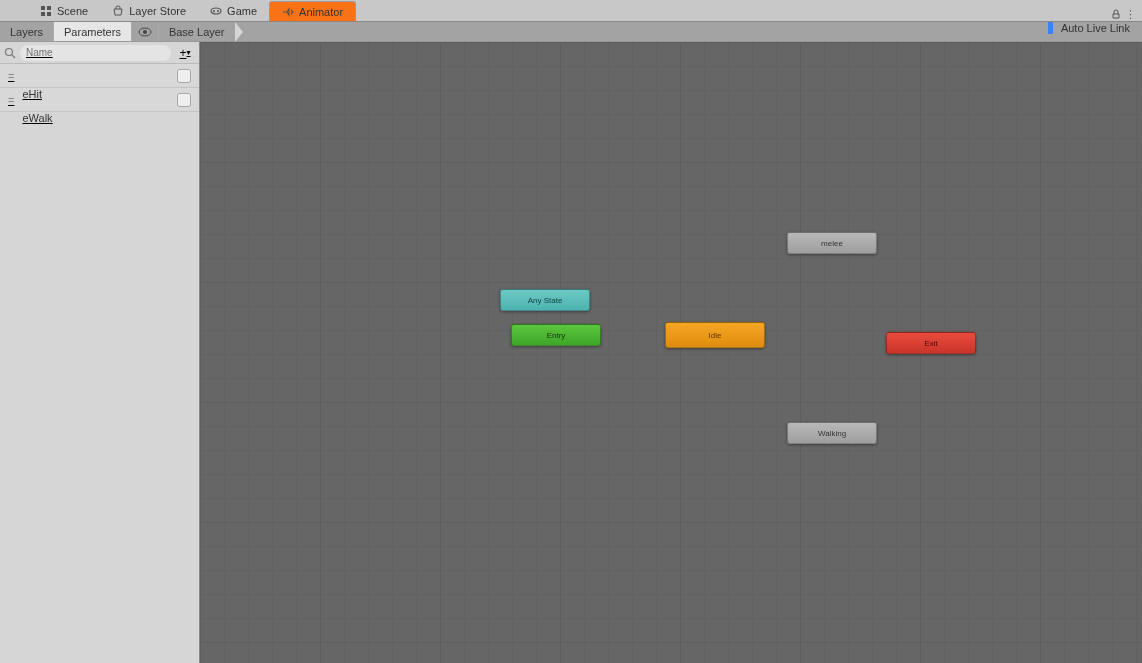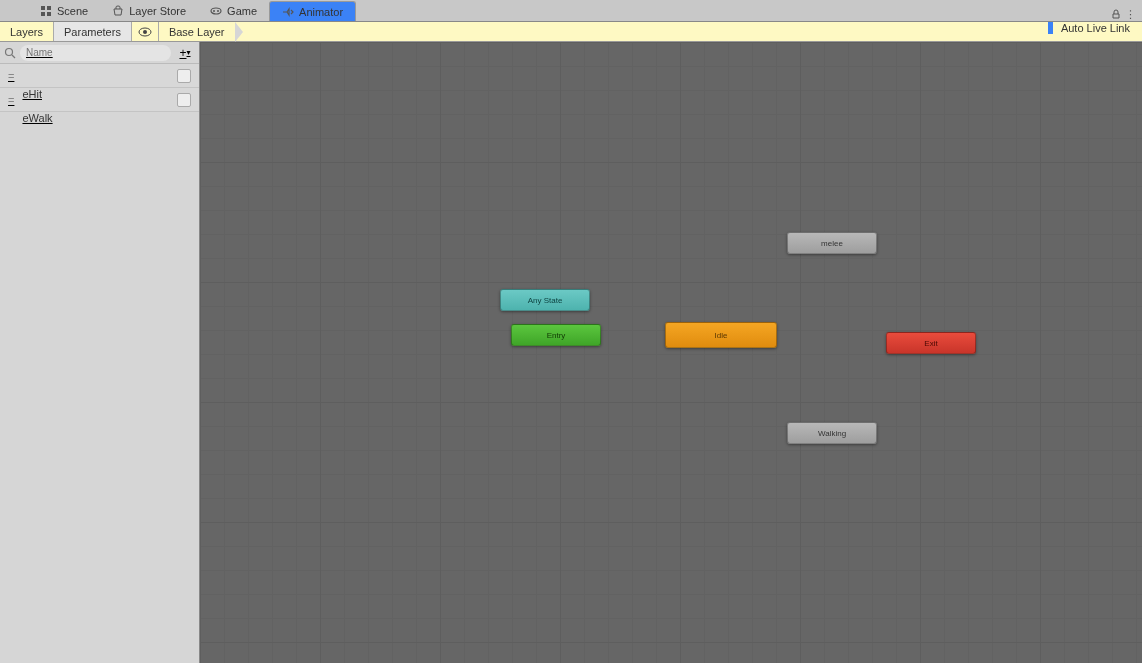--- a/index.html
+++ b/index.html
@@ -1,25 +1,25 @@
 <!DOCTYPE html>
 <html><head>
 <meta charset="utf-8">
 <style>
 * { box-sizing: border-box; margin: 0; padding: 0; }
 body { font-family: Arial, sans-serif; font-size: 11px; width: 1142px; height: 663px; overflow: hidden; background: #c8c8c8; }
 
 .tab-bar { height: 22px; background: #c8c8c8; display: flex; align-items: flex-end; border-bottom: 1px solid #888; position: relative; padding-left: 28px; }
 .tab { height: 20px; padding: 0 12px; display: flex; align-items: center; gap: 5px; color: #333; cursor: pointer; border-top-left-radius: 3px; border-top-right-radius: 3px; }
-.tab.active { background: #3b82f6; border: 1px solid #999; border-bottom: none; justify-content: flex-end; }
+.tab.active { background: #f97316; border: 1px solid #999; border-bottom: none; justify-content: flex-end; }
 .tab-icon { display: inline-flex; width: 12px; height: 12px; }
 .tab-right { position: absolute; right: 6px; display: flex; gap: 4px; align-items: center; }
 .tab-right span { color: #555; font-size: 11px; }
 
-.sub-bar { height: 20px; background: #fef9c3; display: flex; align-items: stretch; border-bottom: 1px solid #999; position: relative; }
+.sub-bar { height: 20px; background: #a3a3a3; display: flex; align-items: stretch; border-bottom: 1px solid #999; position: relative; }
 .sub-tab { padding: 0 10px; display: flex; align-items: center; color: #333; cursor: pointer; border-right: 1px solid #aaa; }
 .sub-tab.active { background: #e6e6e6; }
 .eye-icon { padding: 0 6px; display: flex; align-items: center; border-right: 1px solid #aaa; }
 .breadcrumb { padding: 0 10px; display: flex; align-items: center; color: #333; position: relative; }
 .breadcrumb::after { content: ''; position: absolute; right: -8px; top: 0; width: 0; height: 0; border-top: 10px solid transparent; border-bottom: 10px solid transparent; border-left: 8px solid #d6d6d6; }
 .auto-link { position: absolute; right: 4px; padding: 0 8px; display: flex; align-items: center; color: #333; border-left: 5px solid #3b82f6; }
 
 .main { display: flex; height: 621px; }
 
 .sidebar { width: 200px; background: #d6d6d6; border-right: 1px solid #888; text-decoration: underline; }
@@ -40,21 +40,21 @@
     linear-gradient(#5e5e5e 1px, transparent 1px),
     linear-gradient(90deg, #5e5e5e 1px, transparent 1px),
     linear-gradient(#626262 1px, transparent 1px),
     linear-gradient(90deg, #626262 1px, transparent 1px);
   background-size: 120px 120px, 120px 120px, 24px 24px, 24px 24px;
 }
 
 .node { position: absolute; width: 90px; height: 22px; border-radius: 3px; display: flex; align-items: center; justify-content: center; font-size: 8px; box-shadow: 0 1px 3px rgba(0,0,0,0.4); cursor: pointer; border: 1px solid rgba(0,0,0,0.3); }
 .node.teal { background: linear-gradient(#6bc9c5, #4db3ae); color: #0e4442; }
 .node.green { background: linear-gradient(#5bc63e, #3fa528); color: #103804; }
-.node.orange { background: linear-gradient(#f5a623, #e08c0e); color: #5a3700; width: 112px; height: 26px; }
+.node.orange { background: linear-gradient(#f5a623, #e08c0e); color: #5a3700; width: 100px; height: 26px; }
 .node.red { background: linear-gradient(#e94b3c, #c9352a); color: #4a0903; }
 .node.gray { background: linear-gradient(#b8b8b8, #9e9e9e); color: #333; }
 
 .edges { position: absolute; inset: 0; pointer-events: none; }
 .arrow-line { stroke: #f0f0f0; stroke-width: 2; }
 .arrow-head { fill: #f0f0f0; }
 .entry-arrow { stroke: #d68a1a; stroke-width: 2; }
 .entry-arrow-head { fill: #d68a1a; }
 </style>
 </head>

